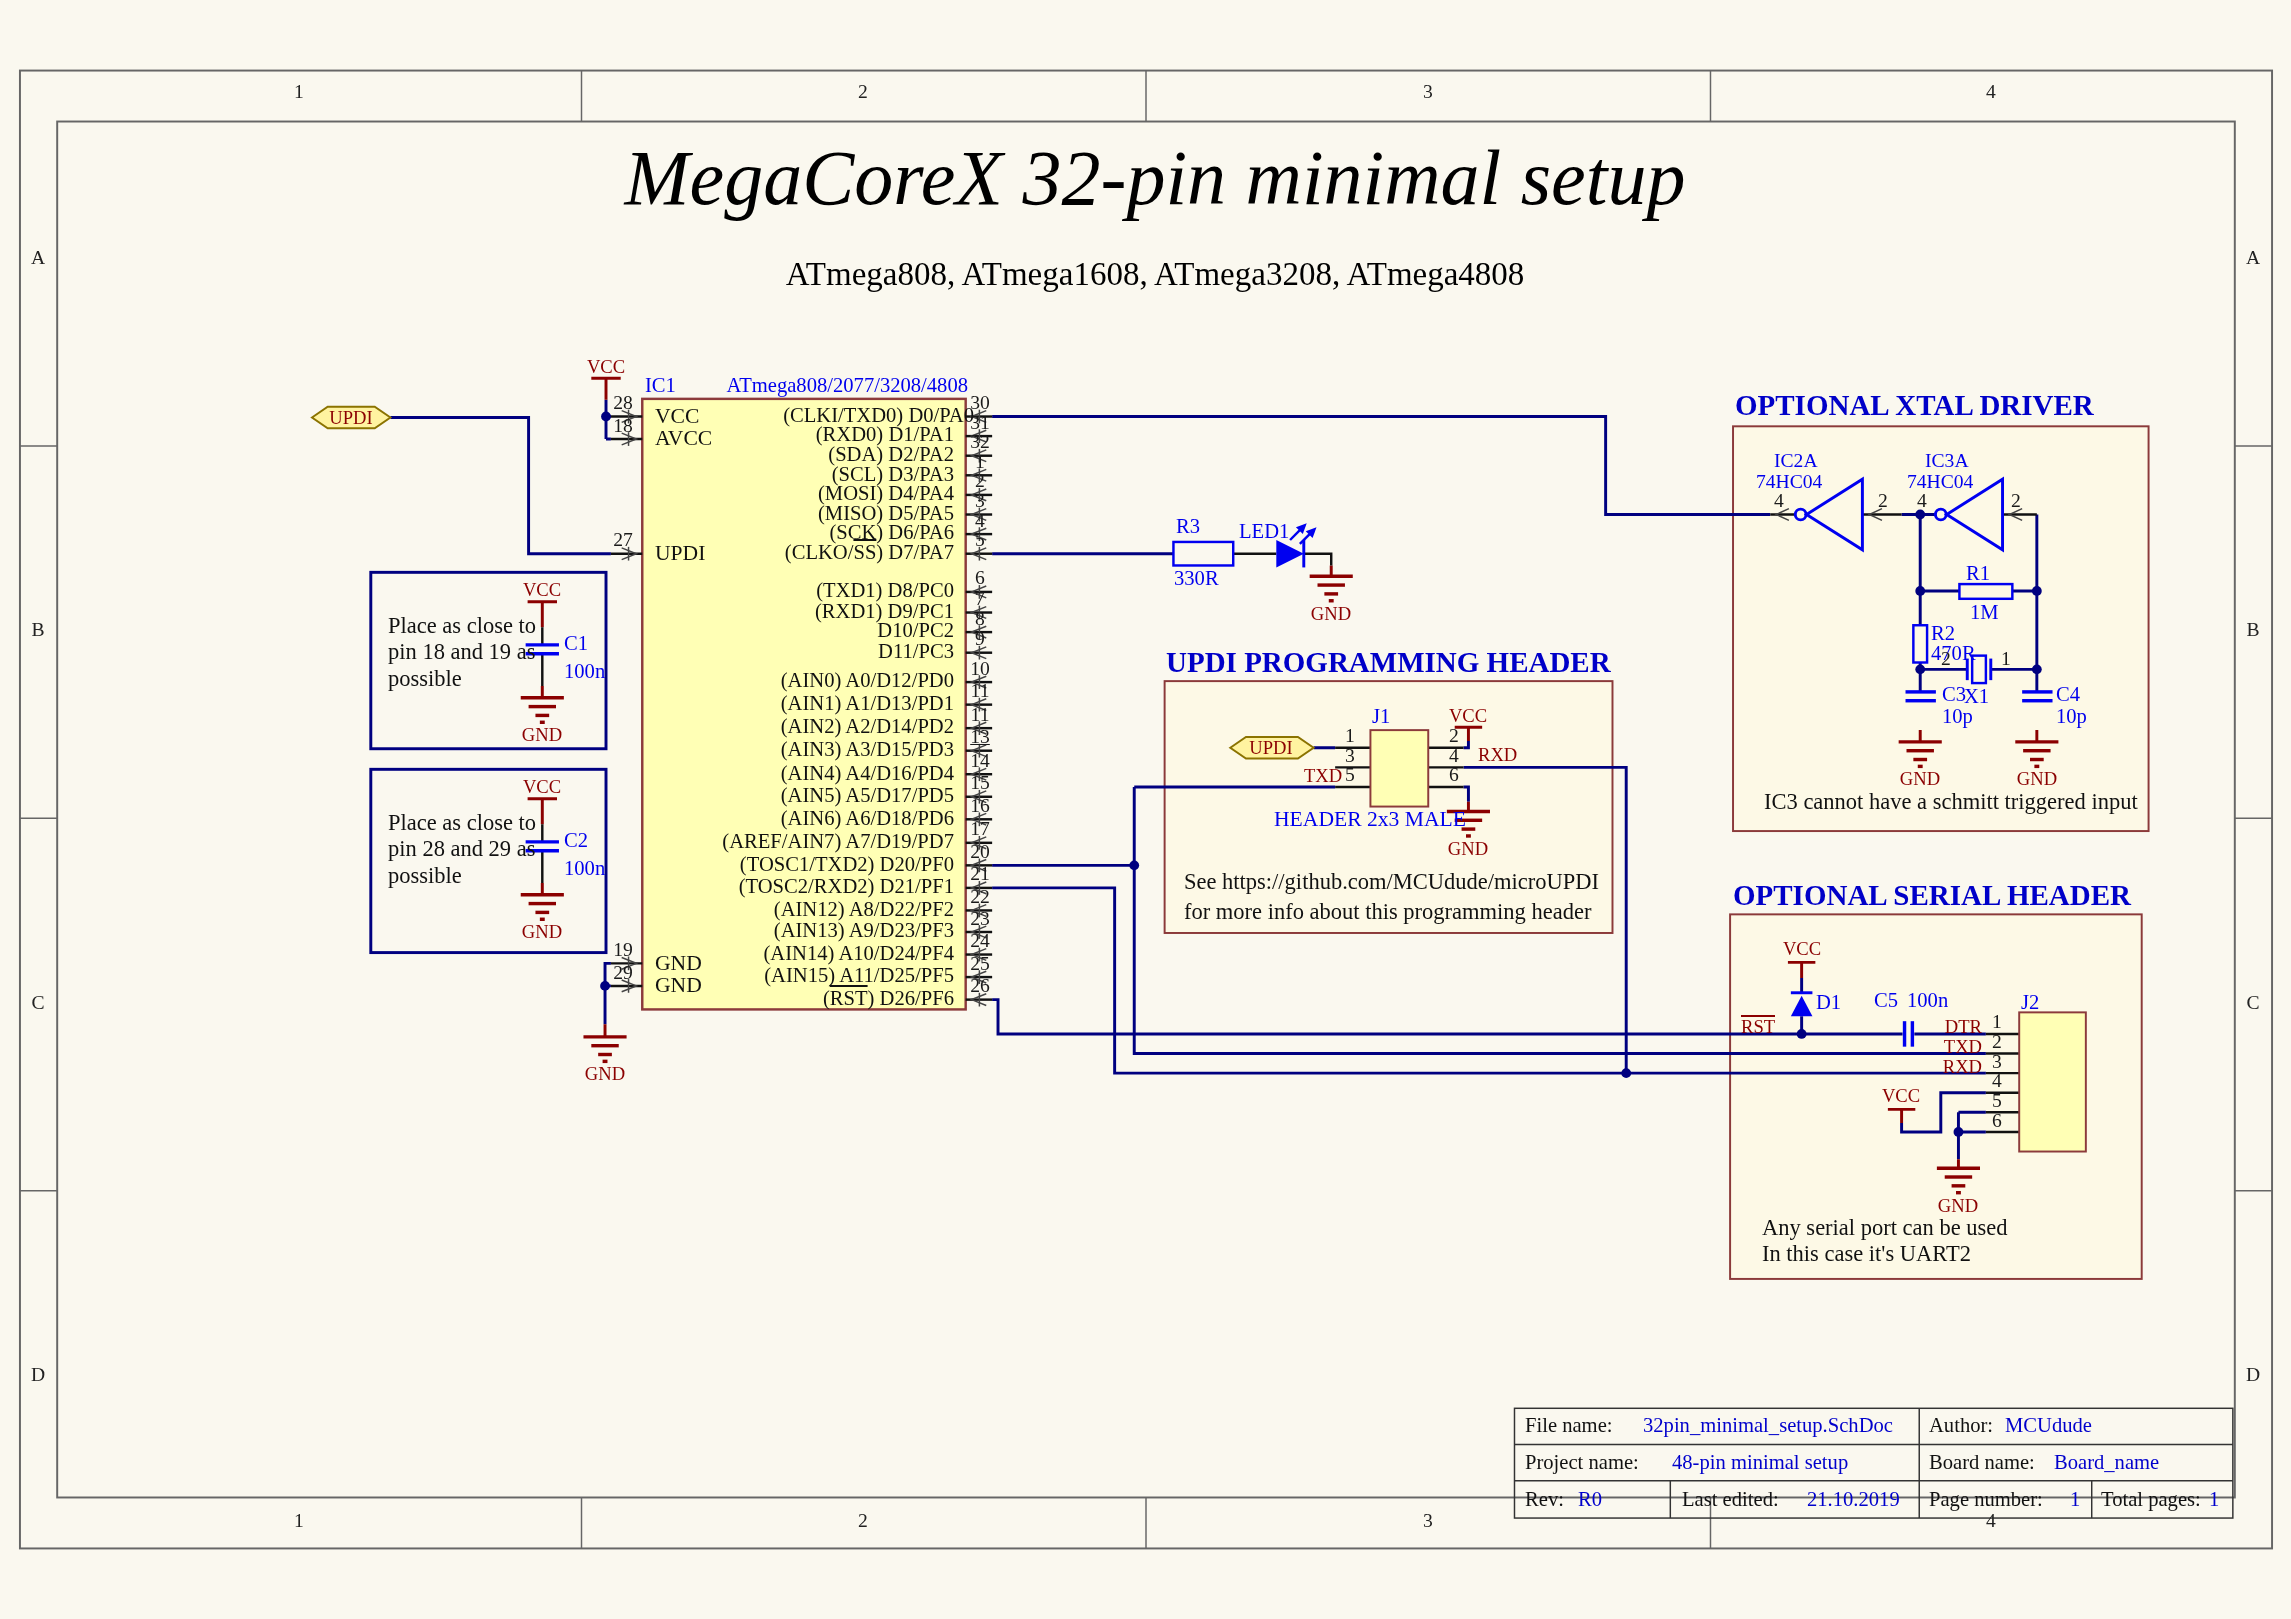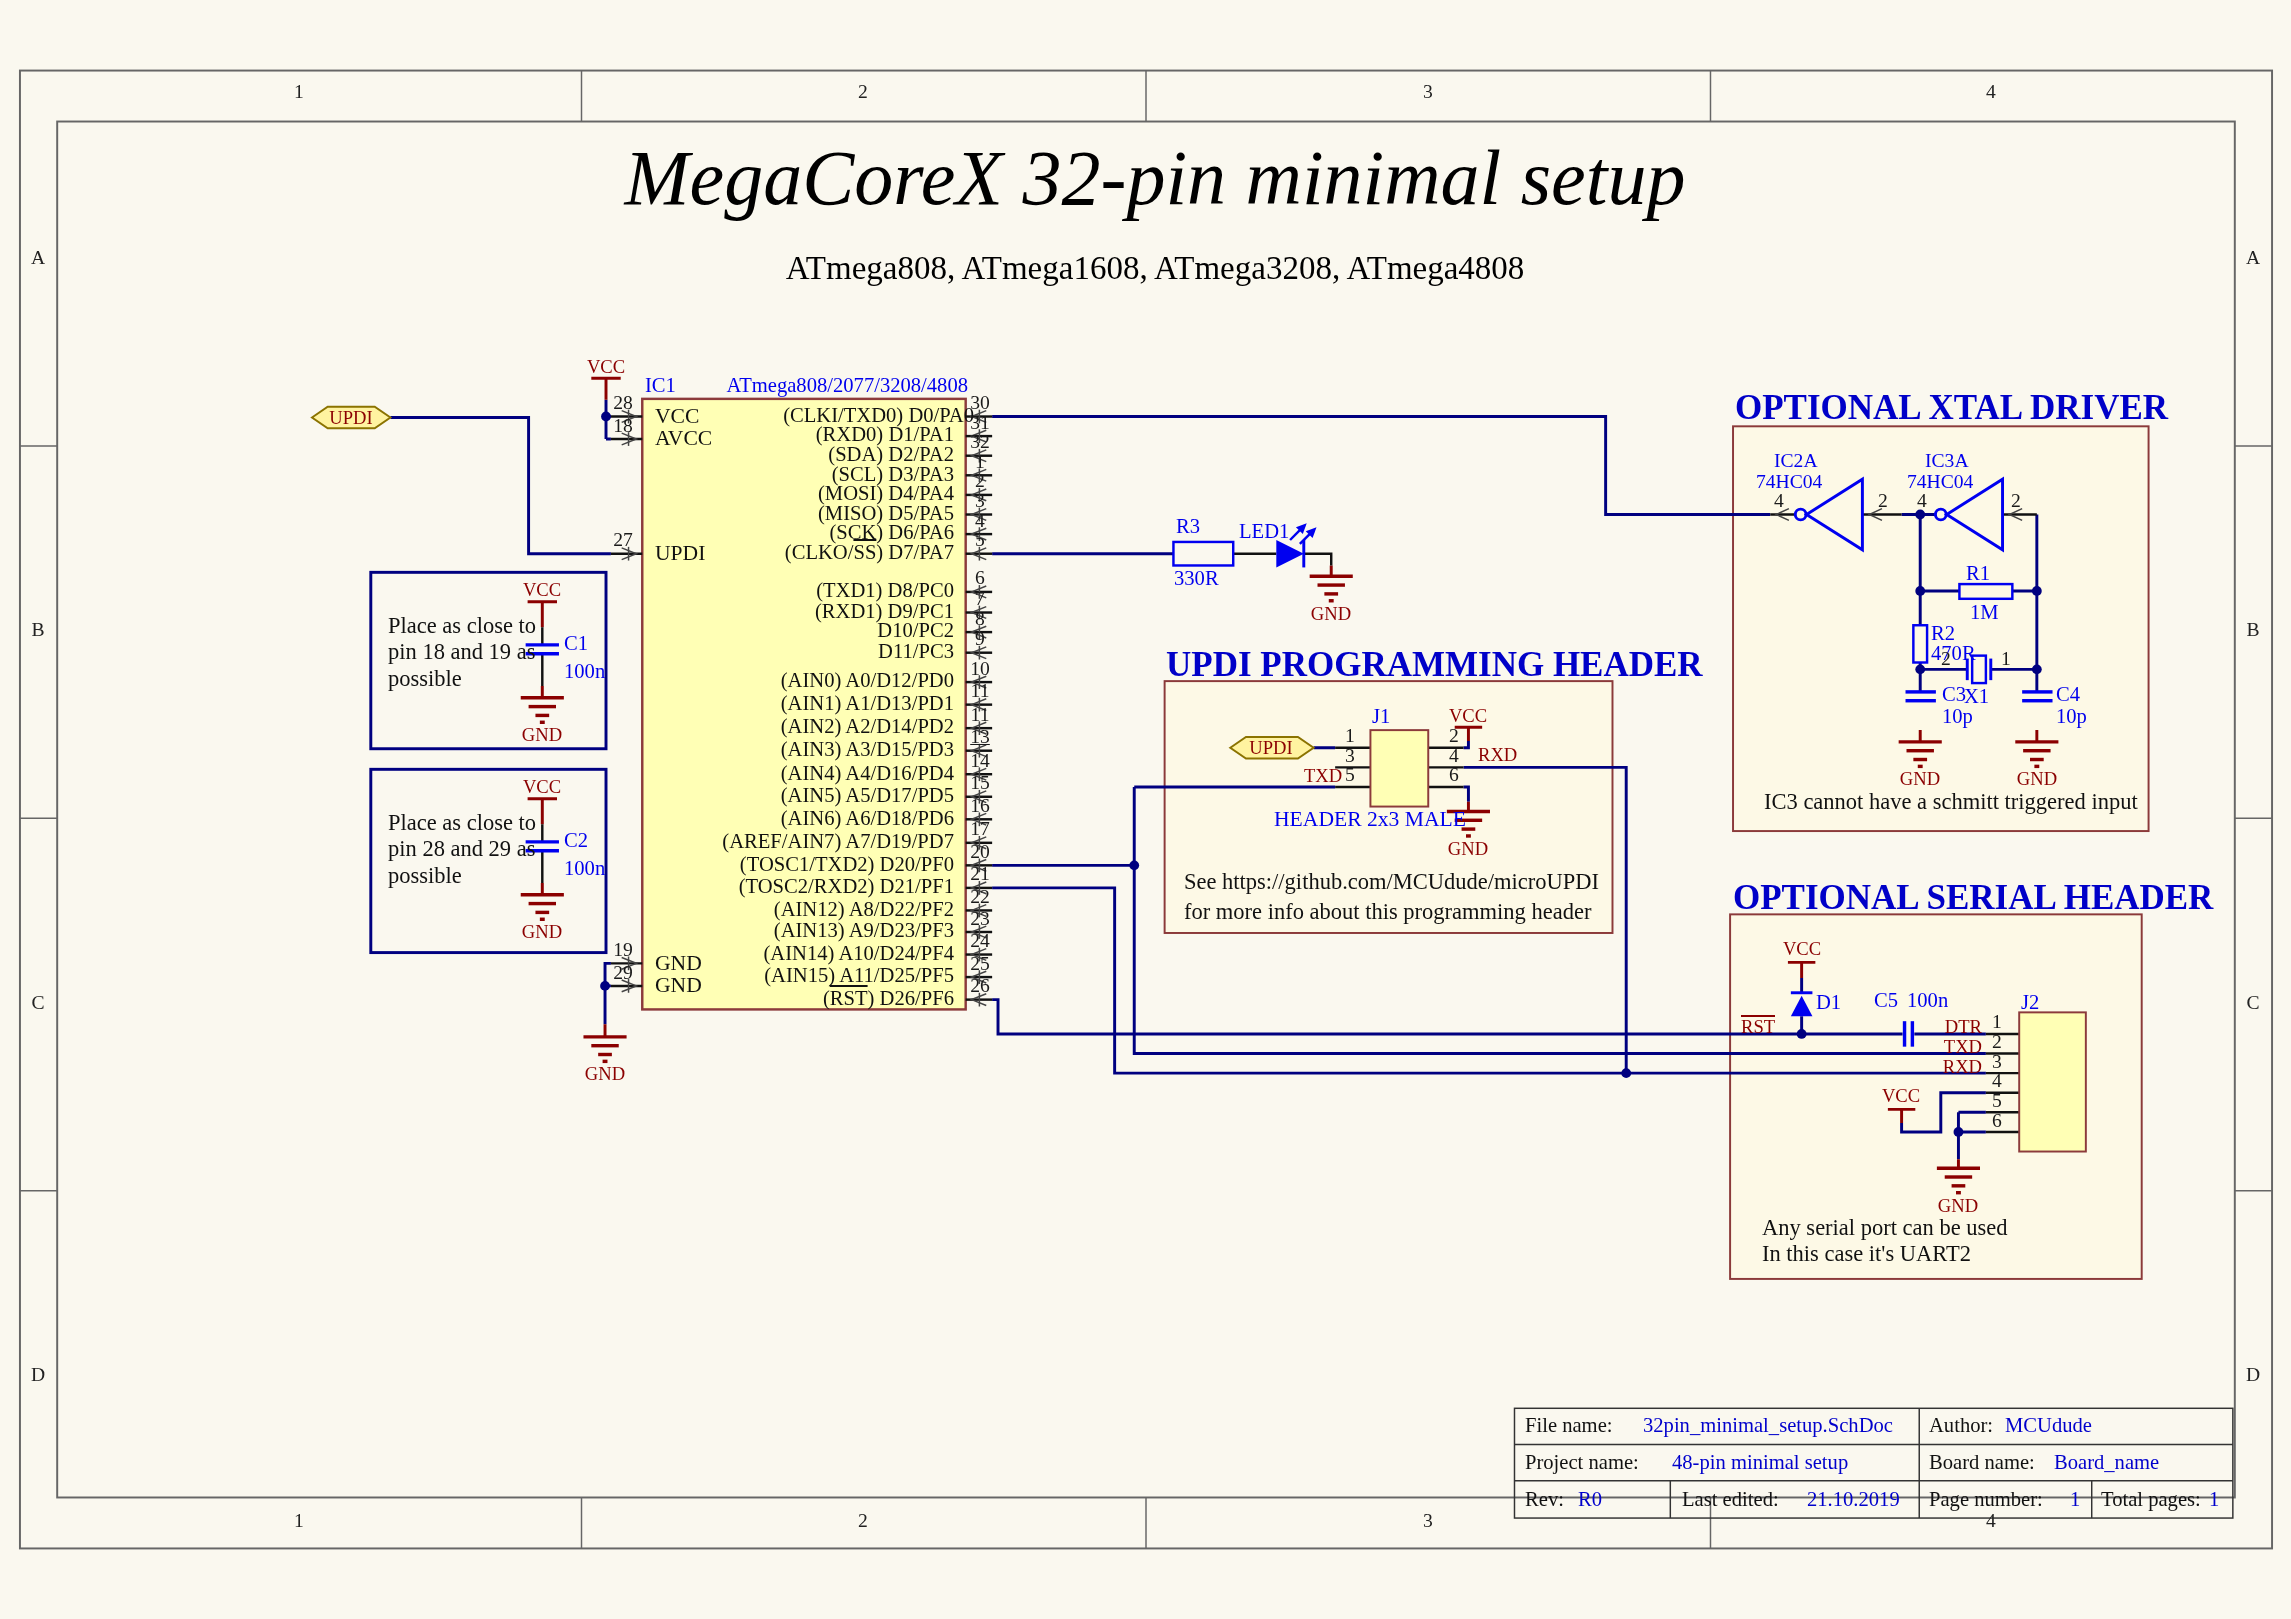--- a/index.html
+++ b/index.html
@@ -7,21 +7,21 @@
          font-family:"Liberation Serif","DejaVu Serif",serif;overflow:hidden;}
   svg{position:absolute;left:0;top:0;}
   .t{position:absolute;white-space:nowrap;line-height:1.05;color:#111;}
   .ctr{transform:translateX(-50%);}
   .rt{transform:translateX(-100%);}
   .num{font-size:19.6px;color:#1a1a1a;}
   .pinlab{font-size:20.6px;color:#111;}
   .pname{font-size:21.6px;color:#111;}
   .des{font-size:20.6px;color:#0000EE;}
   .net{font-size:18.6px;color:#8B0000;}
-  .sect{font-size:35px;font-weight:bold;color:#0000C8;}
+  .sect{font-size:29px;font-weight:bold;color:#0000C8;}
   .note{font-size:22.5px;color:#111;}
   .ov{text-decoration:overline;}
   .ovl{border-top:2px solid #8B0000;padding-top:0px;}
   .title1{font-size:78px;color:#000;font-style:italic;}
   .title2{font-size:33px;color:#000;}
   .tb{font-size:20.6px;color:#111;}
   .tbv{font-size:20.6px;color:#0000CC;}
   .rul{font-size:19.6px;color:#222;}
 </style>
 </head>
@@ -298,21 +298,21 @@
       <rect x="1545" y="1437" width="733" height="112"></rect>
       <line x1="1545" y1="1474" x2="2278" y2="1474"></line>
       <line x1="1545" y1="1511" x2="2278" y2="1511"></line>
       <line x1="1958" y1="1437" x2="1958" y2="1549"></line>
       <line x1="1704" y1="1511" x2="1704" y2="1549"></line>
       <line x1="2134" y1="1511" x2="2134" y2="1549"></line>
     </g>
   </svg>
 
   <div class="t title1 ctr" style="left:1155px;top:137px;">MegaCoreX 32-pin minimal setup</div>
-  <div class="t title2 ctr" style="left:1155px;top:251px;">ATmega808, ATmega1608, ATmega3208, ATmega4808</div>
+  <div class="t title2 ctr" style="left:1155px;top:257px;">ATmega808, ATmega1608, ATmega3208, ATmega4808</div>
 
   <div class="t des" style="left:645px;top:375px;">IC1</div>
   <div class="t des rt" style="left:968px;top:375px;">ATmega808/2077/3208/4808</div>
 
   <div class="t net ctr" style="left:351px;top:408px;">UPDI</div>
 
   <div class="t note" style="left:388px;top:614px;">Place as close to</div>
   <div class="t note" style="left:388px;top:640px;">pin 18 and 19 as</div>
   <div class="t note" style="left:388px;top:667px;">possible</div>
   <div class="t des" style="left:564px;top:633px;">C1</div>

